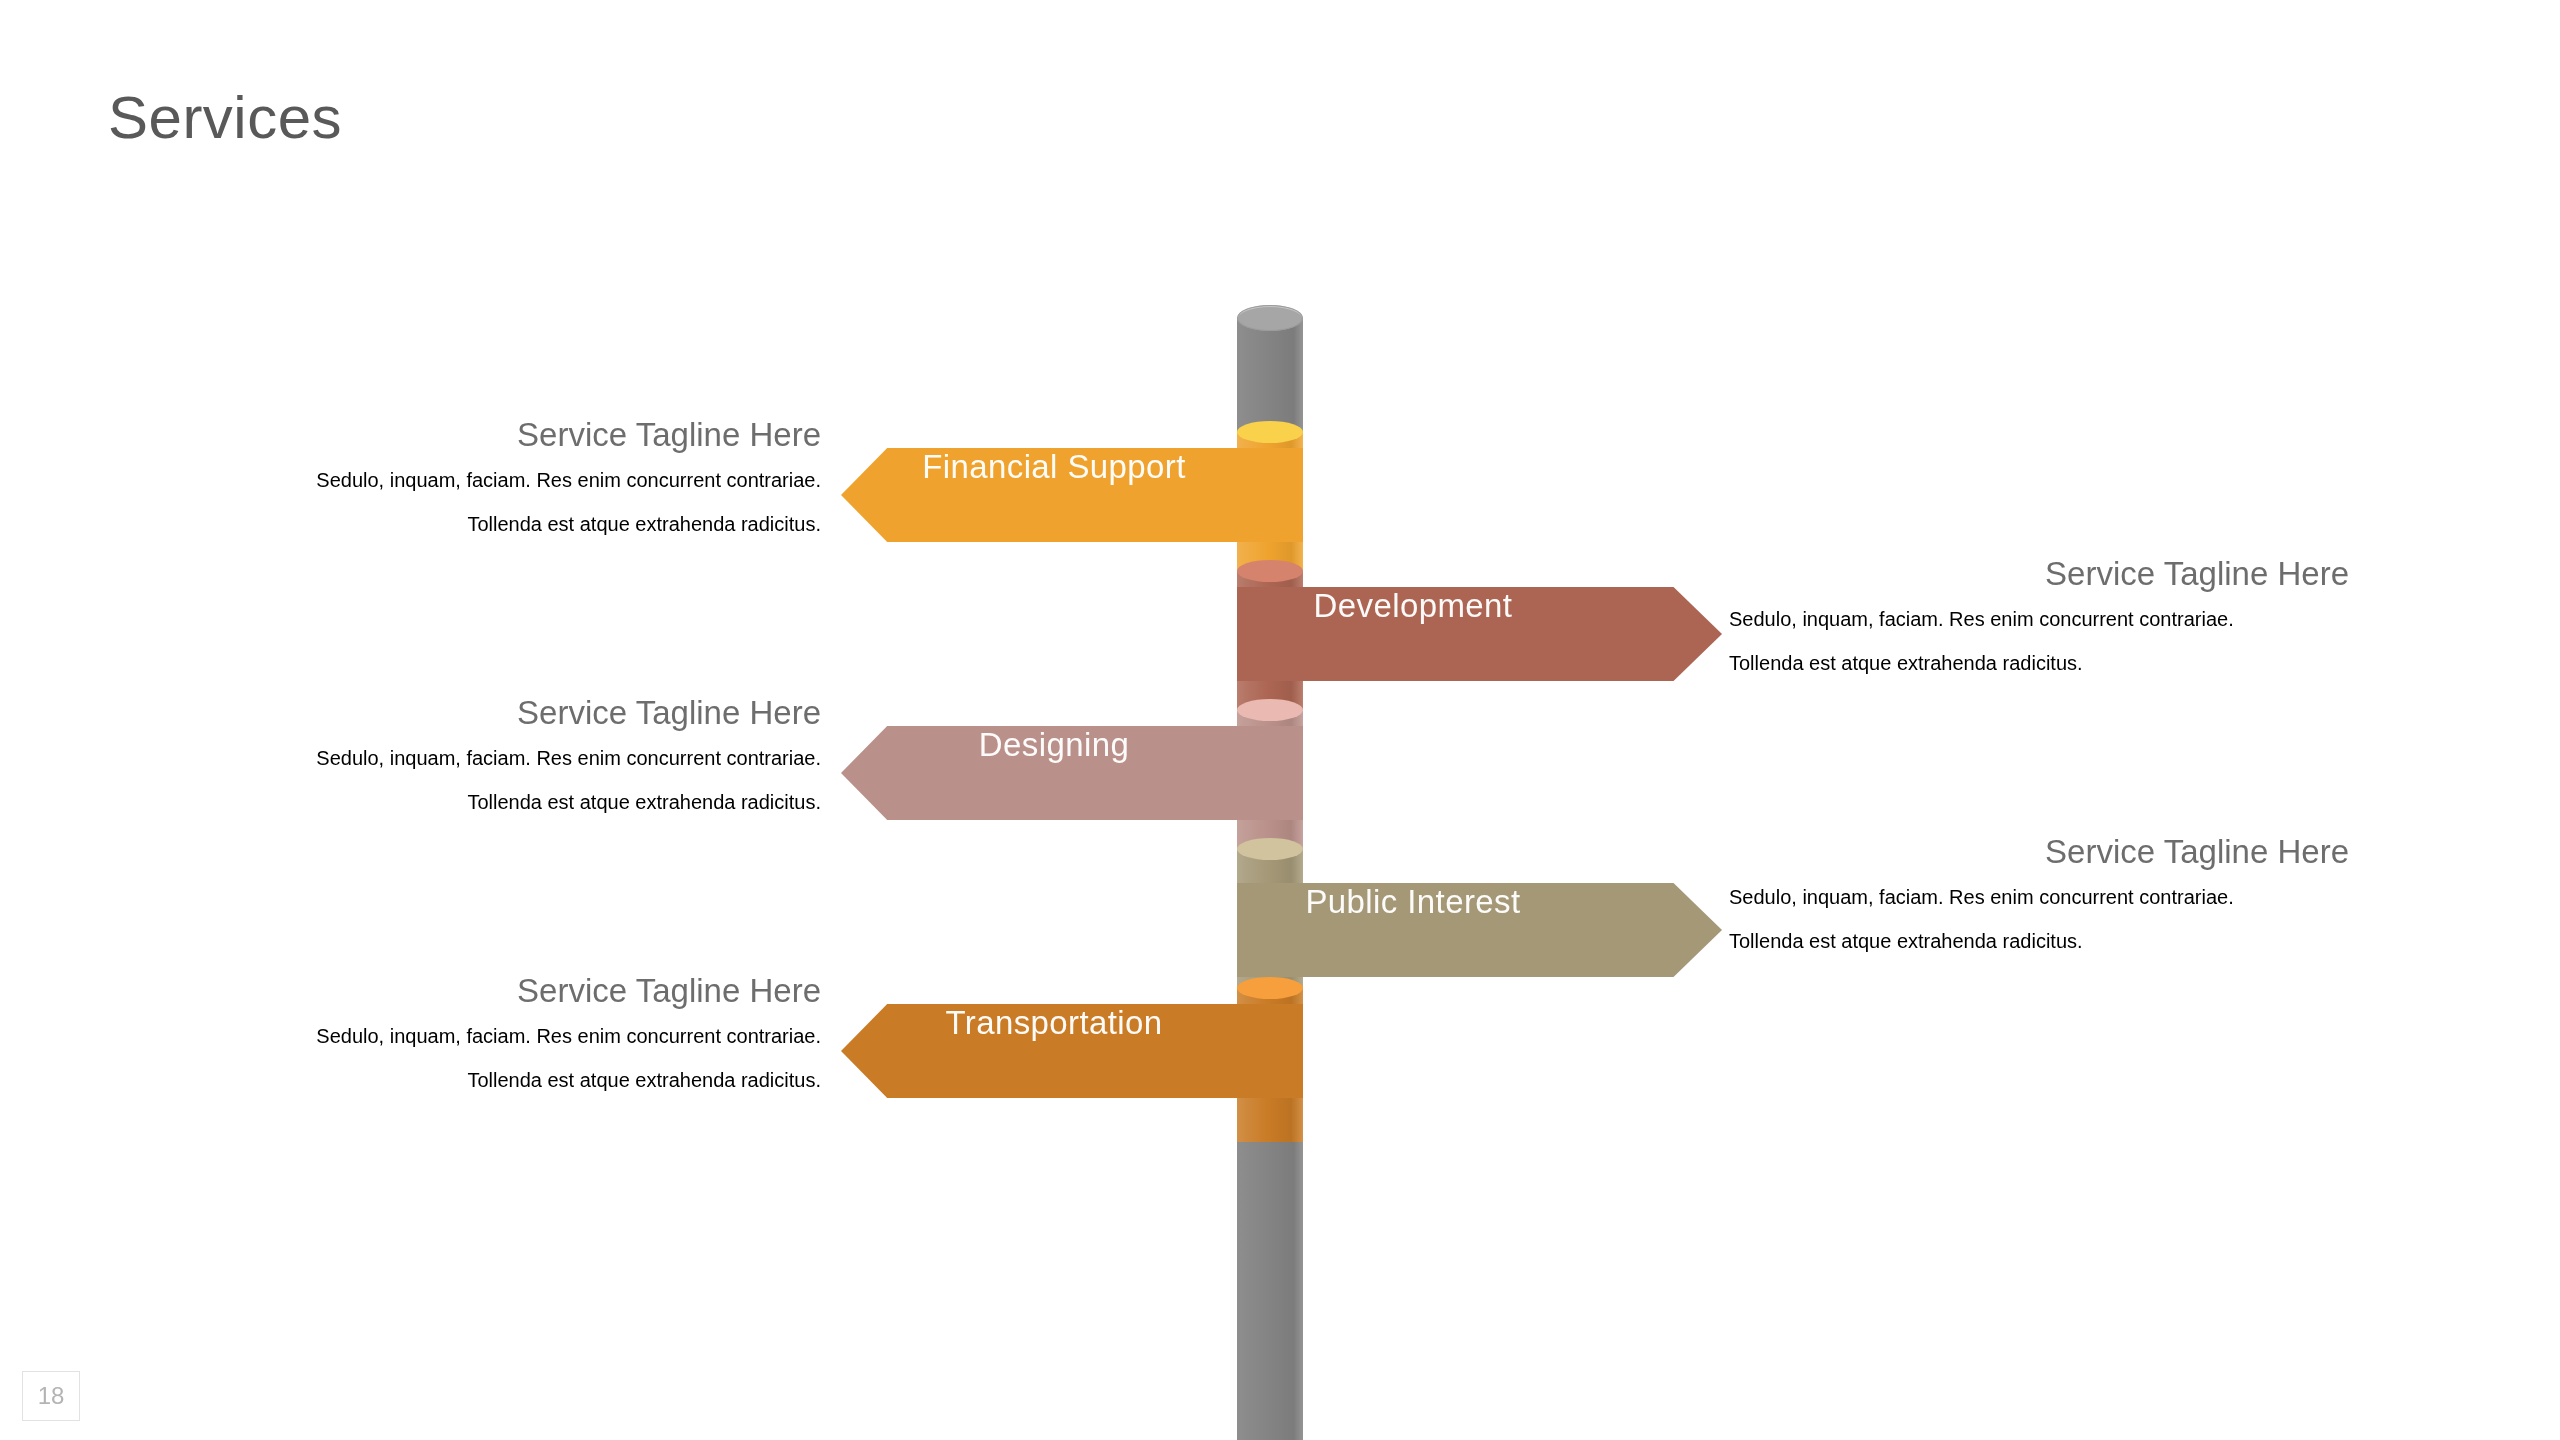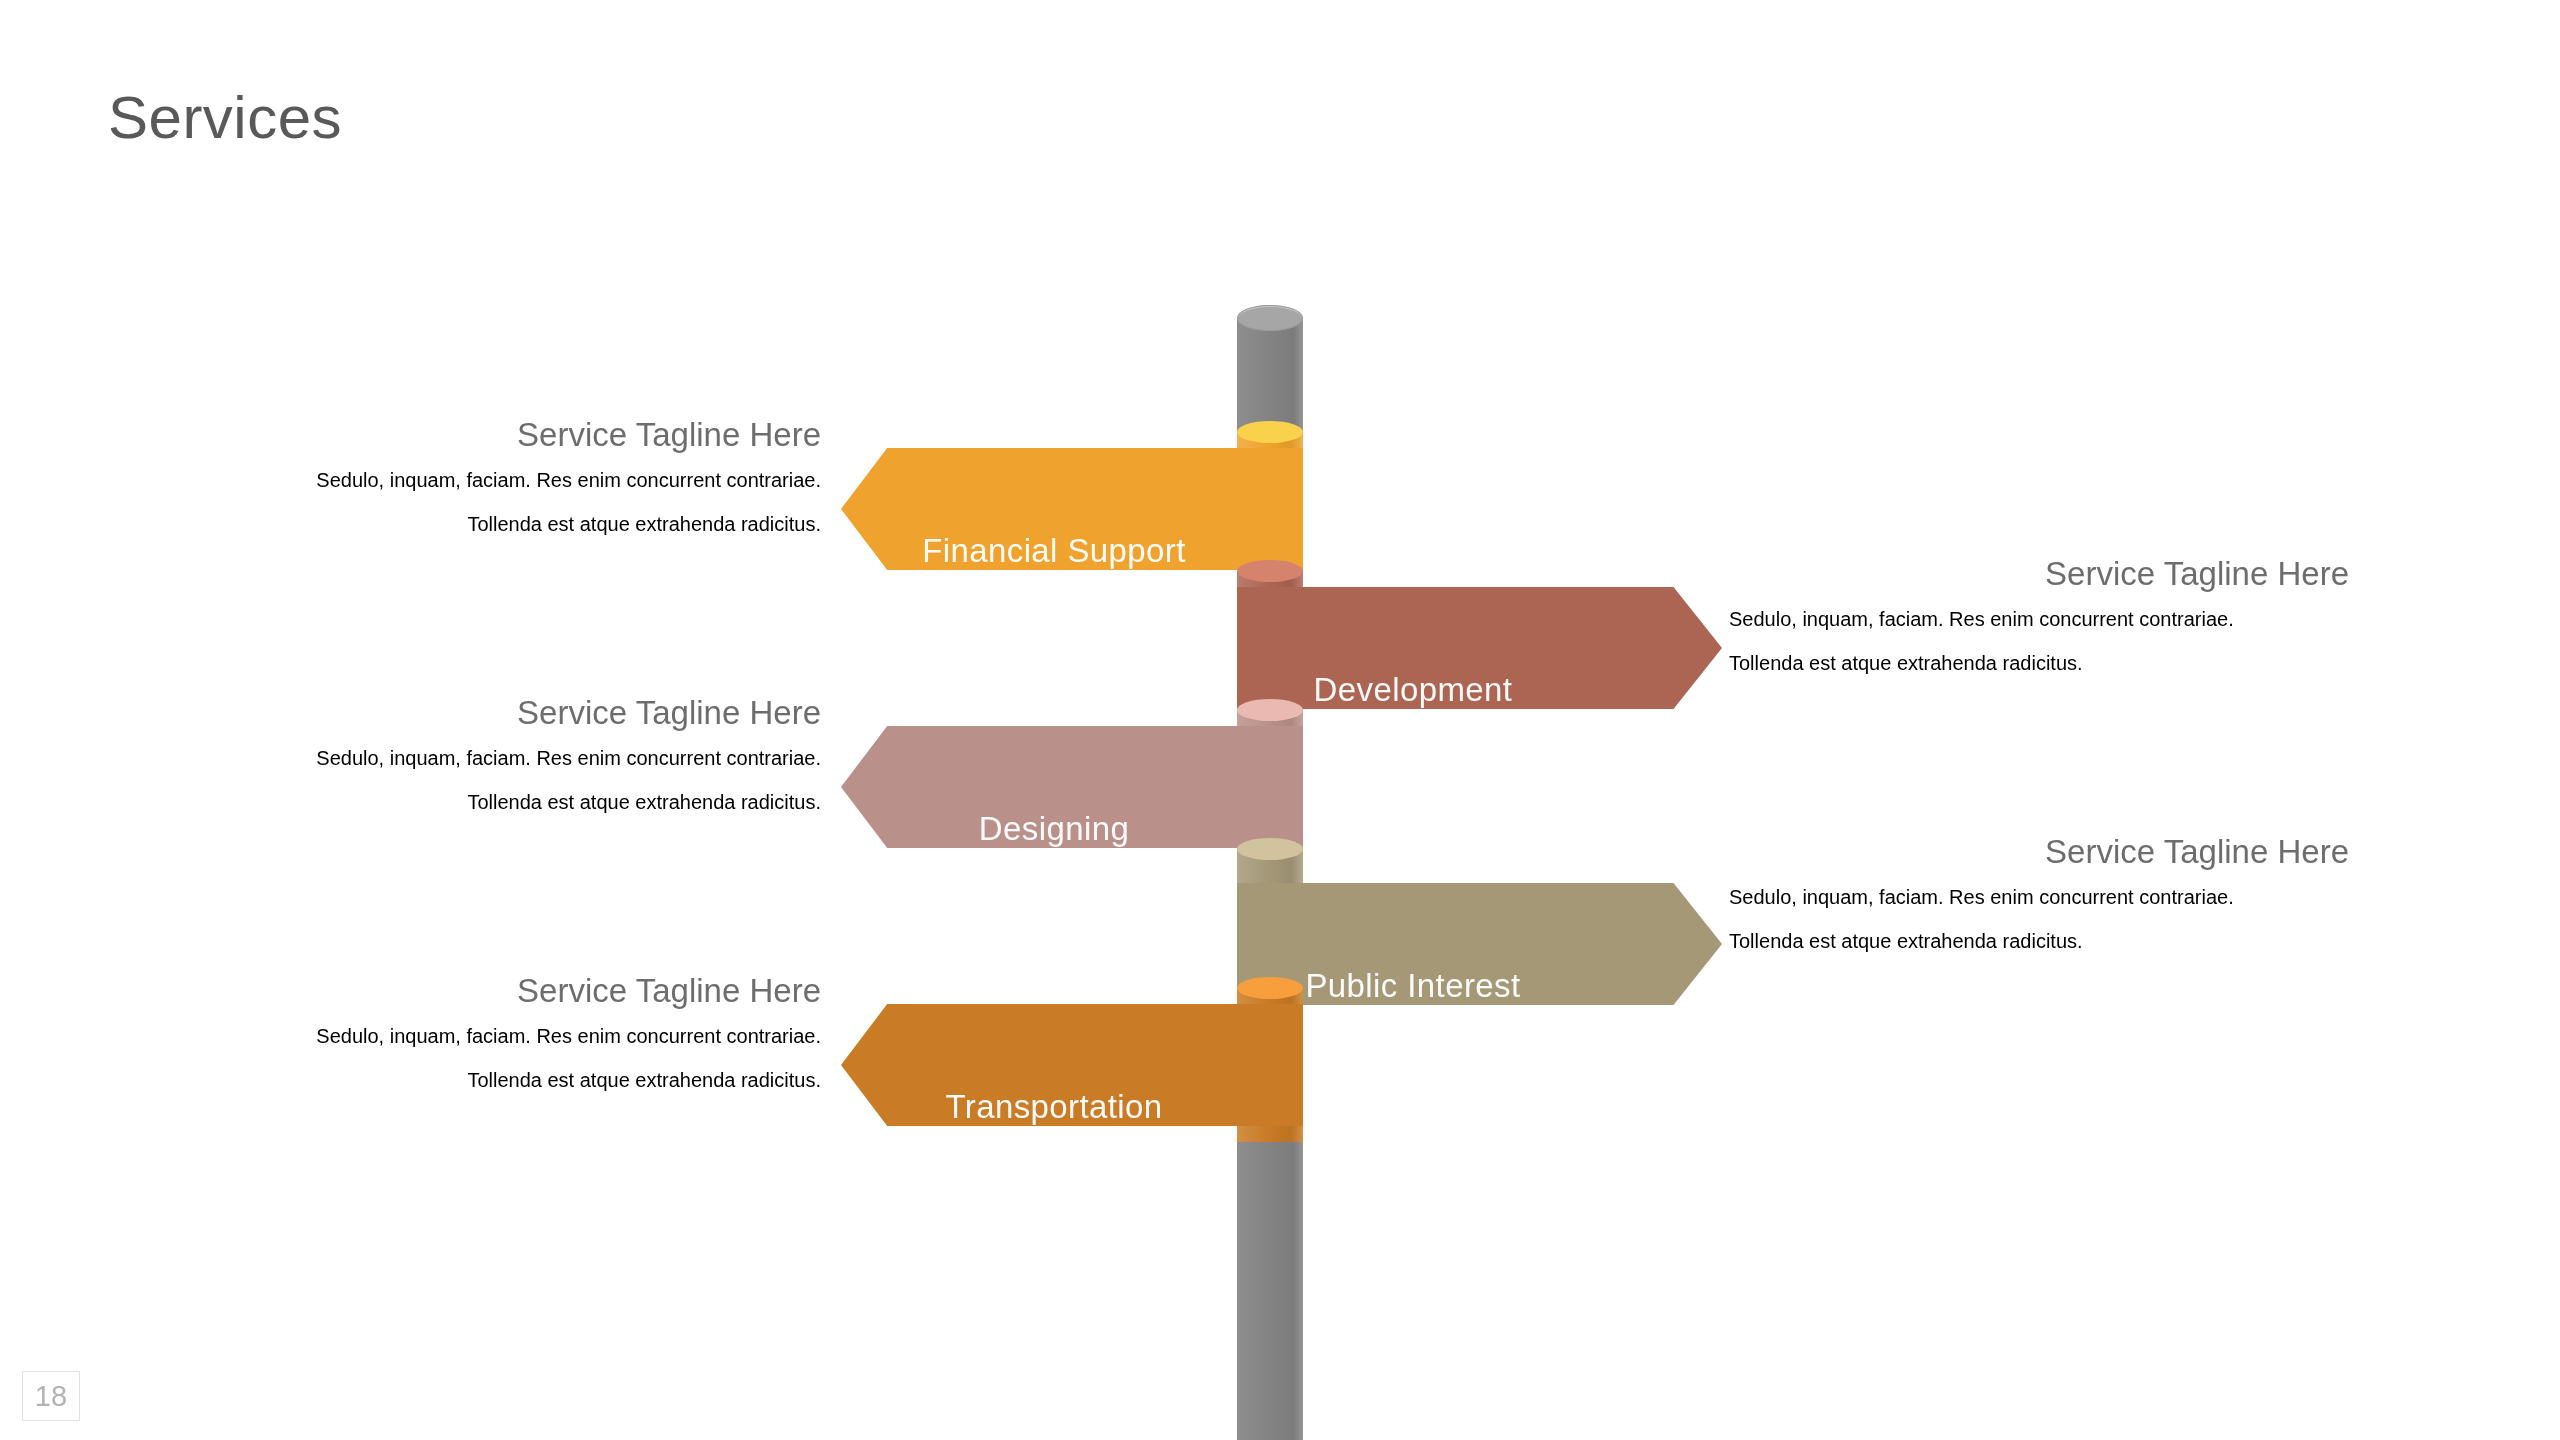--- a/index.html
+++ b/index.html
@@ -105,24 +105,24 @@
     width: 66px;
     height: 22px;
     border-radius: 50%;
     background: currentColor;
     filter: brightness(1.28) saturate(0.9);
   }
 
   
   .sign-plate {
     position: absolute;
-    height: 122px;
+    height: 94px;
     background: currentColor;
     display: flex;
-    align-items: flex-end;
+    align-items: flex-start;
   }
   .sign-plate.points-left {
     clip-path: polygon(0% 50%, 10.0% 0%, 100% 0%, 100% 100%, 10.0% 100%);
     justify-content: center;
   }
   .sign-plate.points-right {
     clip-path: polygon(0% 0%, 90.0% 0%, 100% 50%, 90.0% 100%, 0% 100%);
     justify-content: center;
     padding-left: 23px;
   }
@@ -168,21 +168,21 @@
   #page-number-badge {
     position: absolute;
     left: 22px;
     top: 1371px;
     width: 58px;
     height: 50px;
     border: 1px solid #e2e2e2;
     display: flex;
     align-items: center;
     justify-content: center;
-    font-size: 29px;
+    font-size: 24px;
     color: #b4b4b4;
     background: #ffffff;
     box-sizing: border-box;
   }
 </style>
 </head>
 <body>
 
 <div id="slide-title">Services</div>
 

